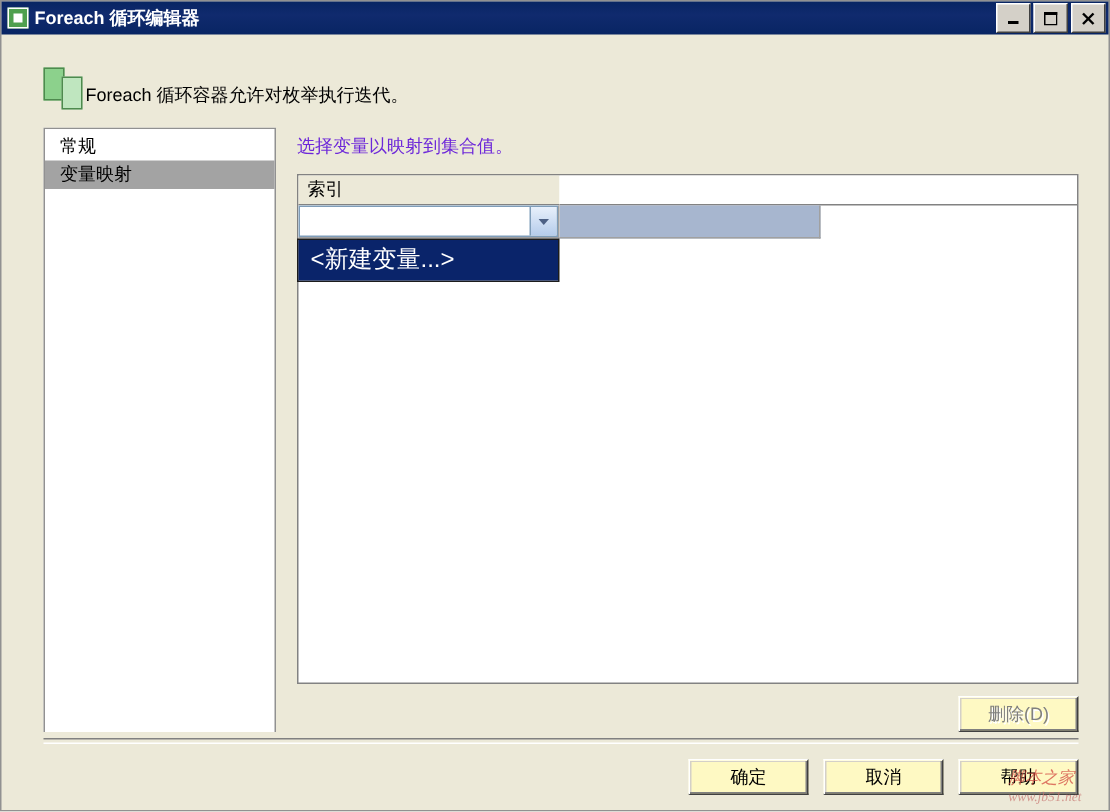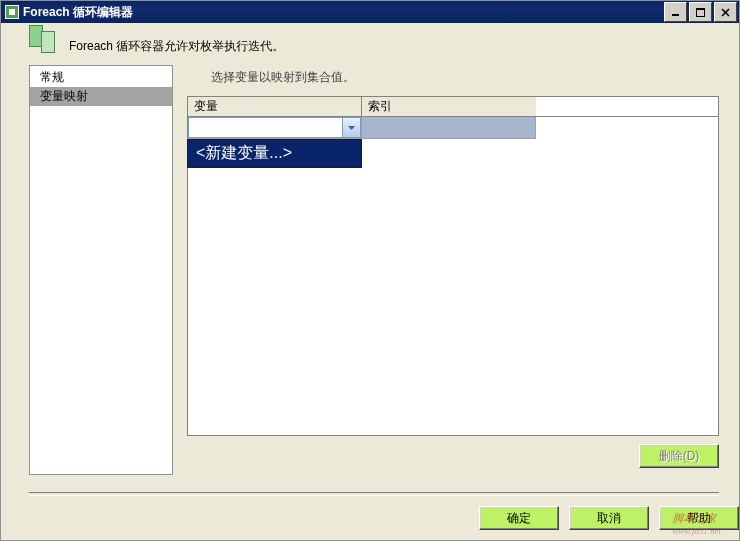--- a/index.html
+++ b/index.html
@@ -62,24 +62,23 @@
     justify-content: center;
     color: #000;
     font-family: Tahoma, sans-serif;
     font-size: 10px;
     cursor: default;
   }
   .win-controls { padding-right: 2px; align-items: center; }
   .win-btn.close { font-weight: bold; }
   
   .header {
-    padding: 2px 20px 10px 28px;
-    display: flex;
-    align-items: flex-end;
-    gap: 12px;
+    padding: 22px 20px 10px 28px;
+    display: flex;
+    align-items: center;
     flex-shrink: 0;
   }
   .header-icon {
     width: 28px;
     height: 30px;
     position: relative;
     flex-shrink: 0;
   }
   .header-icon .sheet1, .header-icon .sheet2 {
     position: absolute;
@@ -102,21 +101,21 @@
   }
   
   .main {
     flex: 1 1 auto;
     display: flex;
     padding: 0 20px 8px 28px;
     gap: 14px;
     overflow: hidden;
   }
   .sidebar {
-    width: 144px;
+    width: 155px;
     background: #fff;
     border: 1px solid #919191;
     box-sizing: border-box;
     padding: 2px 0;
     flex-shrink: 0;
     height: 410px;
   }
   .sidebar-item {
     padding: 1px 10px;
     cursor: default;
@@ -126,22 +125,21 @@
     background: #a3a3a3;
   }
   .content {
     flex: 1 1 auto;
     display: flex;
     flex-direction: column;
     height: 410px;
   }
   .instruction {
     padding: 4px 0 10px 0;
-    color: #404040;
-    margin-left: 24px;
+    color: #6d28d9;
   }
   .grid-area {
     border: 1px solid #828282;
     background: #fff;
     height: 340px;
     position: relative;
     box-sizing: border-box;
     overflow: visible;
   }
   .grid-head {
@@ -225,21 +223,21 @@
     font-size: 16px;
   }
   .delete-row {
     display: flex;
     justify-content: flex-end;
     padding: 8px 0 0 0;
   }
   .btn {
     min-width: 80px;
     height: 24px;
-    background: #bef264;
+    background: #fef9c3;
     border: 1px solid #404040;
     border-top-color: #fff;
     border-left-color: #fff;
     box-shadow: inset -1px -1px 0 #808080, inset 1px 1px 0 #D4D0C8;
     font-size: 12px;
     color: #000;
     display: inline-flex;
     align-items: center;
     justify-content: center;
     cursor: default;
@@ -256,20 +254,21 @@
     margin: 4px 20px 0 28px;
     border-top: 1px solid #808080;
     border-bottom: 1px solid #fff;
     flex-shrink: 0;
   }
   .footer {
     height: 44px;
     display: flex;
     justify-content: flex-end;
     align-items: center;
+    padding-right: 20px;
     gap: 10px;
     flex-shrink: 0;
   }
   .watermark {
     position: absolute;
     right: 18px;
     bottom: 4px;
     font-size: 11px;
     color: #d0403a;
     font-style: italic;
@@ -325,21 +324,20 @@
     <div class="sidebar">
       <div class="sidebar-item">常规</div>
       <div class="sidebar-item selected">变量映射</div>
     </div>
 
     <div class="content">
       <div class="instruction">选择变量以映射到集合值。</div>
 
       <div class="grid-area">
         <div class="grid-head">
-          <div class="grid-head-cell ghc-var">变量</div>
           <div class="grid-head-cell ghc-idx">索引</div>
           <div class="grid-head-spacer"></div>
         </div>
         <div class="grid-row">
           <div class="grid-cell-var">
             <div class="combo">
               <div class="combo-text"></div>
               <div class="combo-btn">
                 <svg width="7" height="4">
                     <polygon points="0,0 7,0 3.5,4" fill="#4D6185"></polygon>

